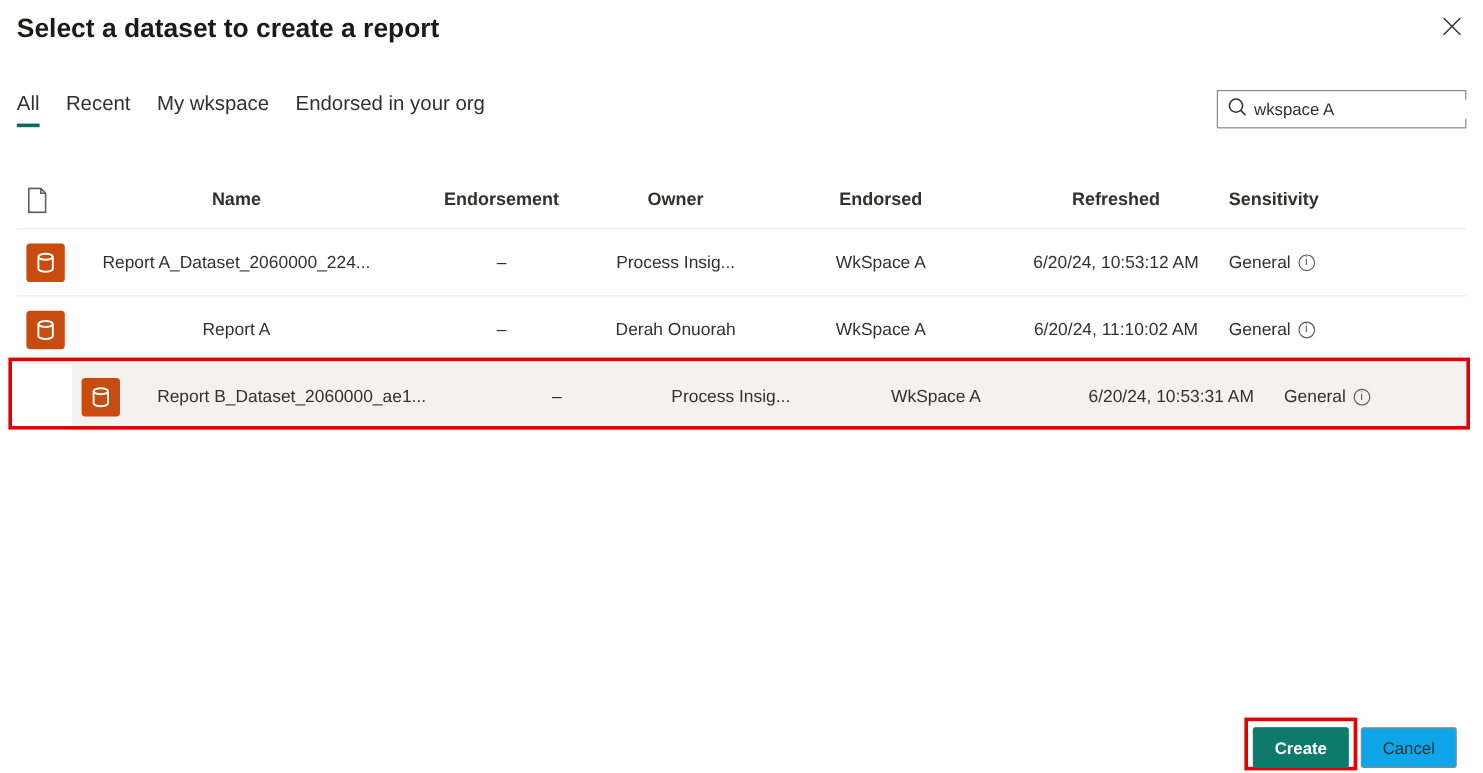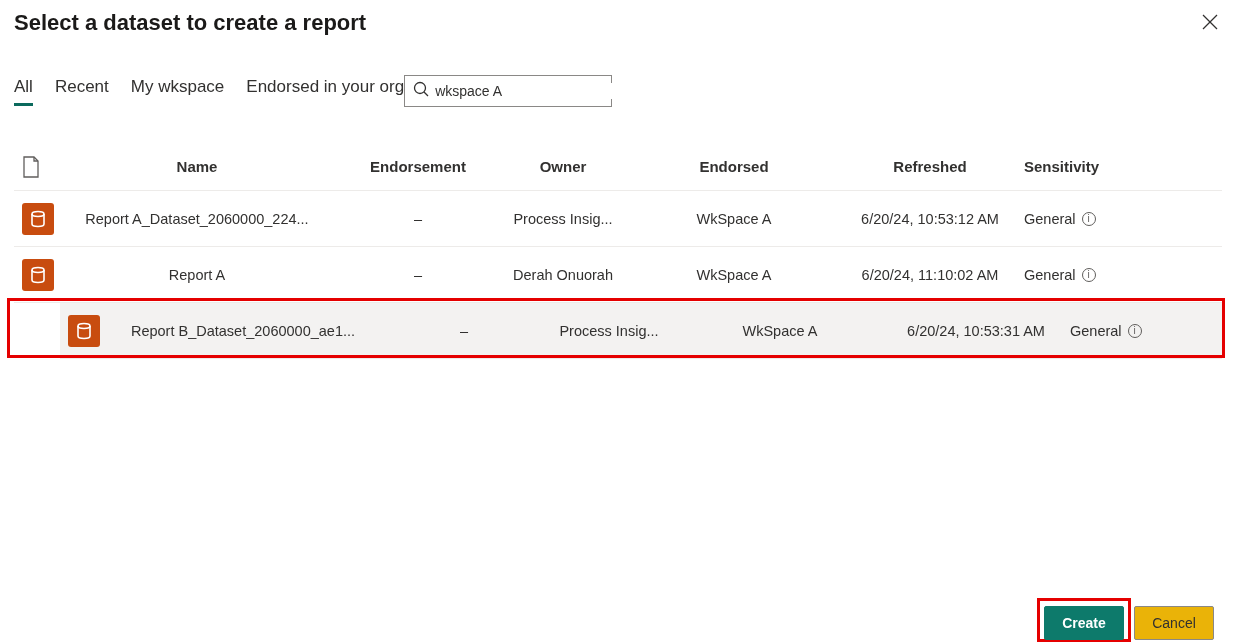--- a/index.html
+++ b/index.html
@@ -12,42 +12,42 @@
       background: #ffffff;
       color: #323130;
       width: 1236px;
       height: 644px;
       position: relative;
       overflow: hidden;
     }
     .dialog-header {
       display: flex;
       justify-content: space-between;
-      align-items: flex-start;
+      align-items: center;
       padding: 10px 14px 0 14px;
     }
     .dialog-title {
       font-size: 22px;
       font-weight: 600;
       color: #1b1a19;
     }
     .close-btn {
       background: none;
       border: none;
       cursor: pointer;
       padding: 4px;
       color: #323130;
     }
     .close-btn svg {
       width: 16px;
       height: 16px;
     }
     .tabs-row {
       display: flex;
-      justify-content: flex-start;
+      justify-content: space-between;
       align-items: center;
       padding: 38px 14px 0 14px;
     }
     .tabs {
       display: flex;
       gap: 22px;
     }
     .tab {
       font-size: 17px;
       color: #323130;
@@ -184,21 +184,21 @@
       align-items: center;
       justify-content: center;
     }
     .btn-primary {
       background: #0d7a6b;
       color: #ffffff;
       border: 1px solid #0d7a6b;
       font-weight: 600;
     }
     .btn-secondary {
-      background: #eab308;
+      background: #0ea5e9;
       color: #323130;
       border: 1px solid #8a8886;
     }
     .doc-icon svg { width: 18px; height: 22px; }
   </style>
 </head>
 <body>
 
 <div class="dialog-header">
   <div class="dialog-title">Select a dataset to create a report</div>

